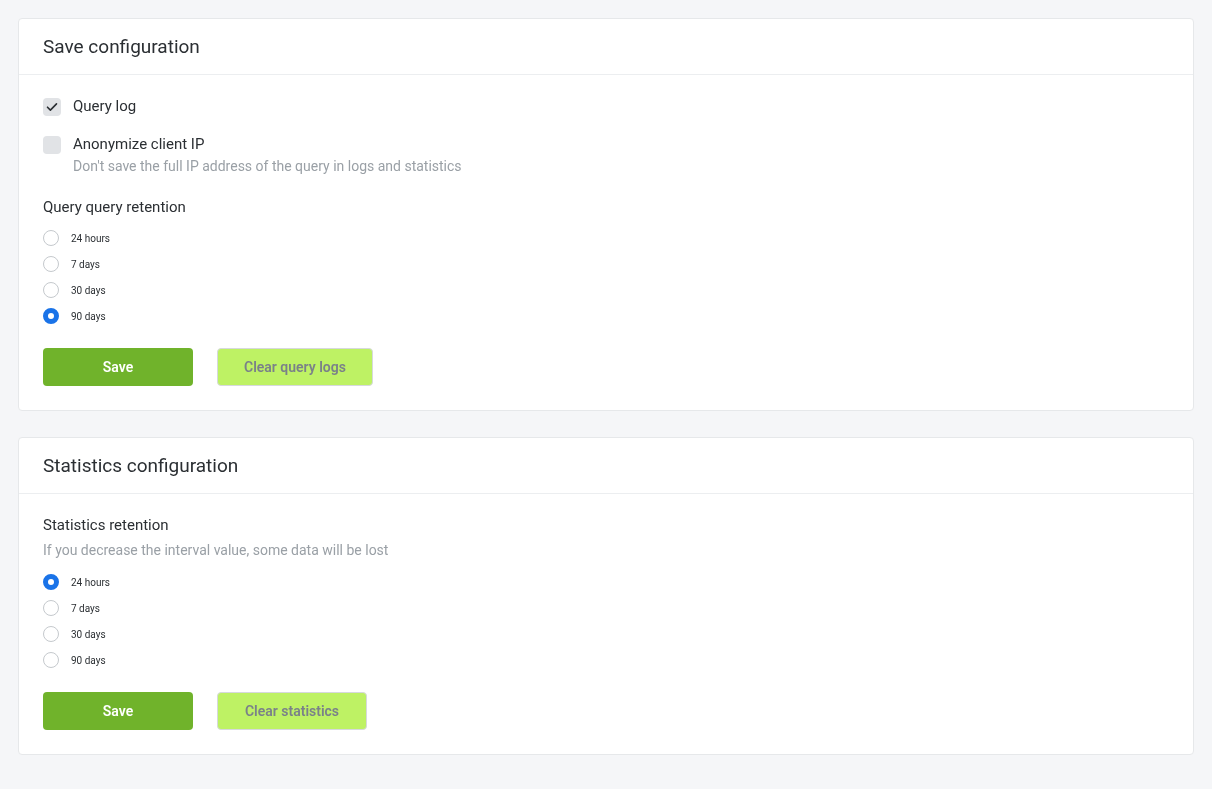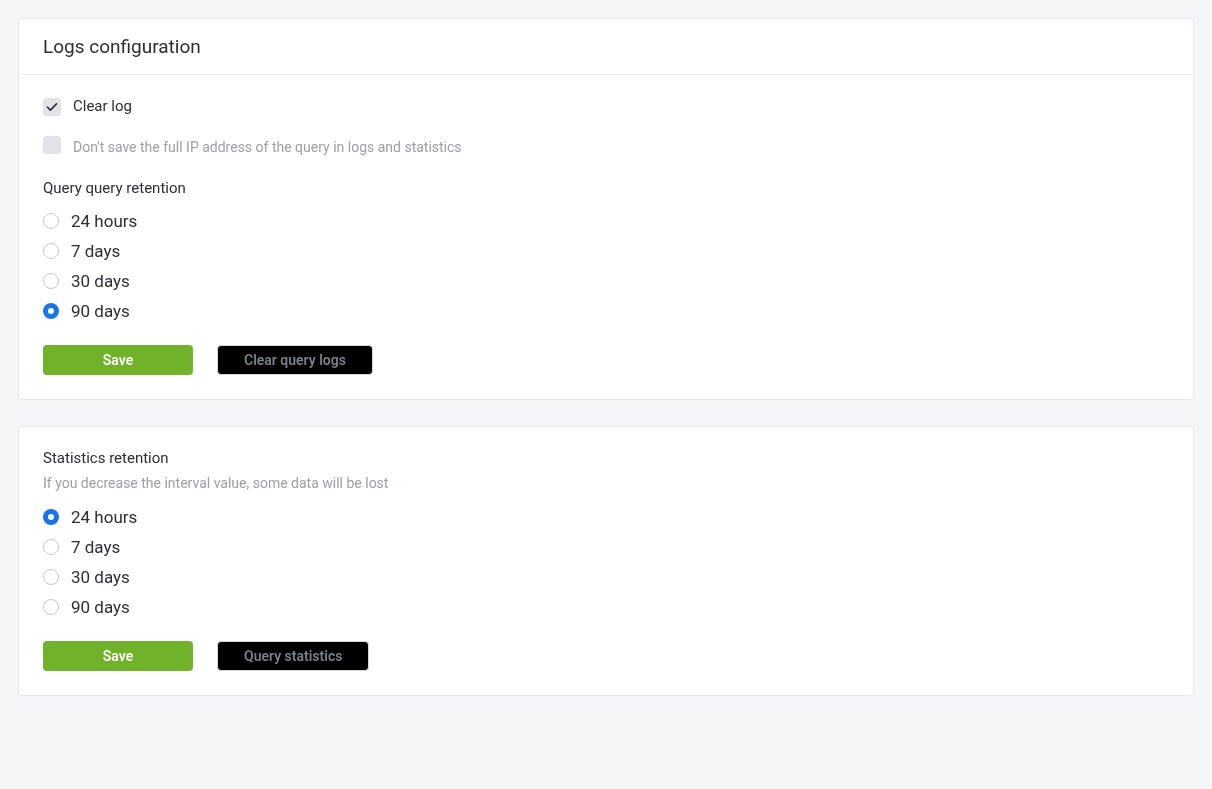--- a/index.html
+++ b/index.html
@@ -93,71 +93,72 @@
     border-radius: 50%;
     border: 1px solid #c5c9cd;
     background: #fff;
     position: relative;
     flex-shrink: 0;
   }
   .radio.selected {
     border: 5px solid #1a73e8;
   }
   .radio-label {
-    font-size: 17px;
+    font-size: 10px;
     color: #2b2f33;
   }
 
   
   .btn-row { display: flex; gap: 24px; }
   .btn {
     min-width: 150px;
-    height: 30px;
+    height: 38px;
     border-radius: 4px;
     font-size: 14px;
     font-weight: 600;
     display: inline-flex;
     align-items: center;
     justify-content: center;
     cursor: pointer;
     padding: 0 26px;
   }
   .btn-primary {
     background: #70b32b;
     color: #ffffff;
     border: none;
   }
   .btn-outline {
-    background: #000000;
+    background: #bef264;
     color: #7a8189;
     border: 1px solid #d6d9dc;
     font-weight: 600;
   }
 </style>
 </head>
 <body>
 
 <div class="card">
-  <div class="card-header">Logs configuration</div>
+  <div class="card-header">Save configuration</div>
   <div class="card-body">
 
     <div class="check-row">
       <span class="checkbox checked">
         <svg width="12" height="12" viewBox="0 0 12 12">
           <path d="M1.5 6.2 L4.4 9.1 L10.5 2.9" stroke="#2b2f33" stroke-width="1.6" fill="none" stroke-linecap="round" stroke-linejoin="round"></path>
         </svg>
       </span>
-      <span class="check-label">Clear log</span>
+      <span class="check-label">Query log</span>
     </div>
 
     <div class="check-row" style="margin-bottom:24px;">
       <span class="checkbox">
         
       </span>
       <span class="check-text">
+        <span class="check-label">Anonymize client IP</span>
         <span class="check-help">Don't save the full IP address of the query in logs and statistics</span>
       </span>
     </div>
 
     <div class="section-label">Query query retention</div>
 
     <div class="radio-group">
       <div class="radio-row">
         <span class="radio"></span>
         <span class="radio-label">24 hours</span>
@@ -178,20 +179,21 @@
 
     <div class="btn-row">
       <div class="btn btn-primary">Save</div>
       <div class="btn btn-outline">Clear query logs</div>
     </div>
 
   </div>
 </div>
 
 <div class="card">
+  <div class="card-header">Statistics configuration</div>
   <div class="card-body">
 
     <div style="margin-bottom:16px;">
       <div class="section-label" style="margin-bottom:8px;">Statistics retention</div>
       <div class="section-help" style="margin-bottom:0;margin-top:6px;">If you decrease the interval value, some data will be lost</div>
     </div>
 
     <div class="radio-group">
       <div class="radio-row">
         <span class="radio selected"></span>
@@ -206,17 +208,17 @@
         <span class="radio-label">30 days</span>
       </div>
       <div class="radio-row">
         <span class="radio"></span>
         <span class="radio-label">90 days</span>
       </div>
     </div>
 
     <div class="btn-row">
       <div class="btn btn-primary">Save</div>
-      <div class="btn btn-outline">Query statistics</div>
+      <div class="btn btn-outline">Clear statistics</div>
     </div>
 
   </div>
 </div>
 
 </body></html>

